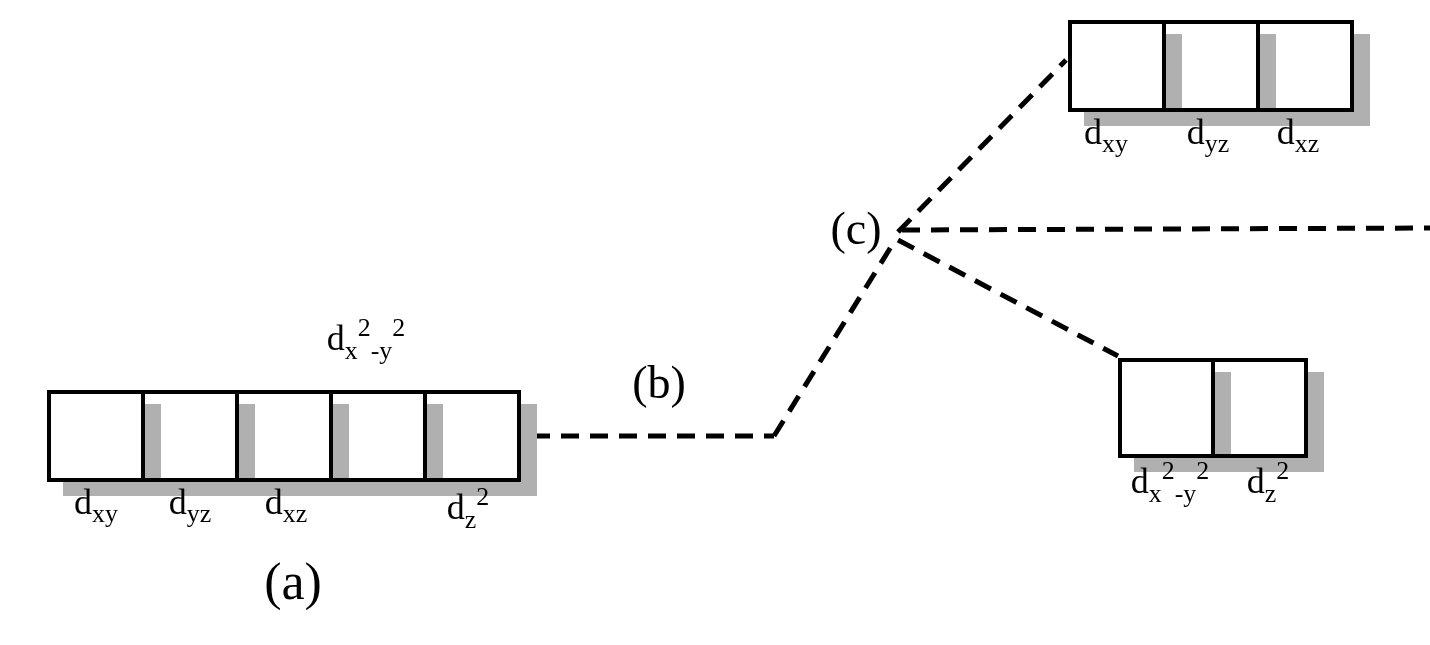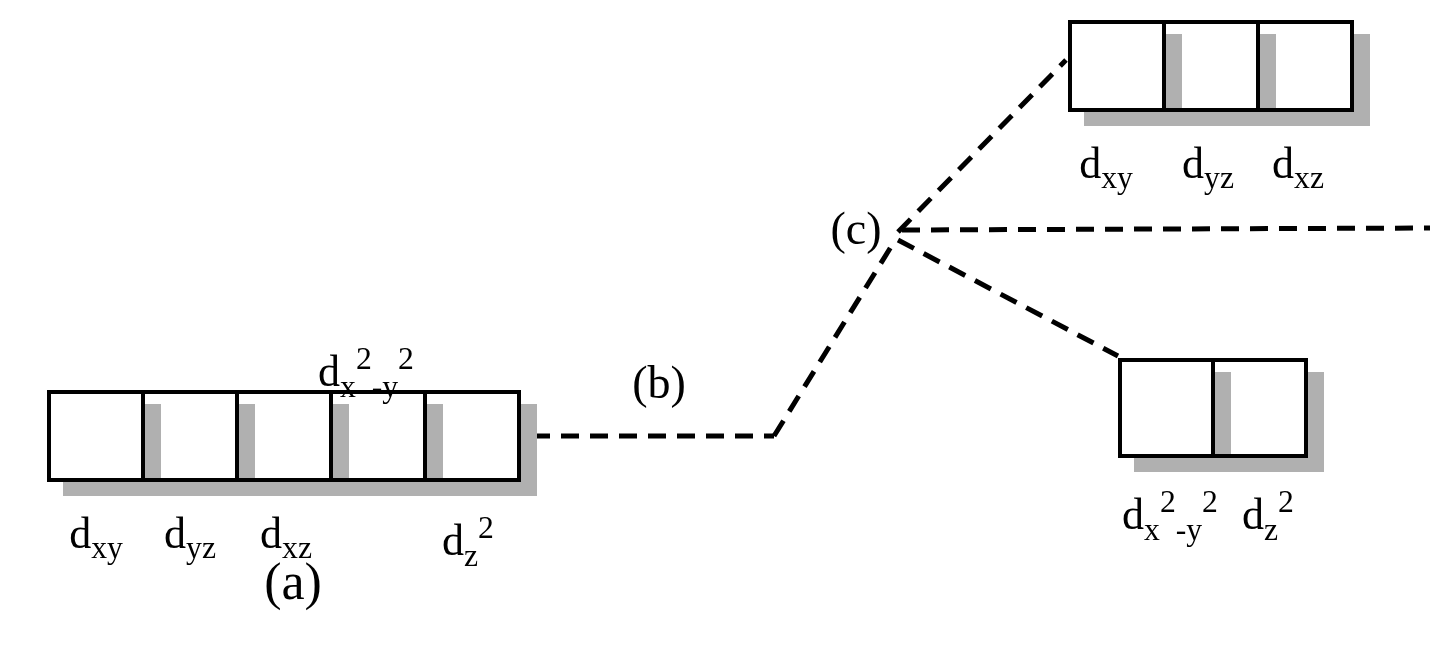--- a/index.html
+++ b/index.html
@@ -40,24 +40,23 @@
     background: transparent;
     box-shadow: 16px 14px 0 0 var(--shadow, #b0b0b0);
   }
   .cell + .cell { margin-left: -4px; }
   .g-left .cell   { width: 98px; height: 92px; }
   .g-top .cell    { width: 98px; height: 92px; }
   .g-bottom .cell { width: 97px; height: 100px; }
   .orb {
     position: absolute;
     transform: translateX(-50%);
-    font-size: 44px;
+    font-size: 36px;
     line-height: 1;
     white-space: nowrap;
-    margin-top: 28px;
   }
   .orb sub { font-size: 0.72em; vertical-align: -0.32em; letter-spacing: 0; }
   .orb sup { font-size: 0.72em; vertical-align: 0.55em; }
   .panel-label {
     position: absolute;
     transform: translateX(-50%);
     line-height: 1;
     white-space: nowrap;
   }
   .label-a { font-size: 52px; }

